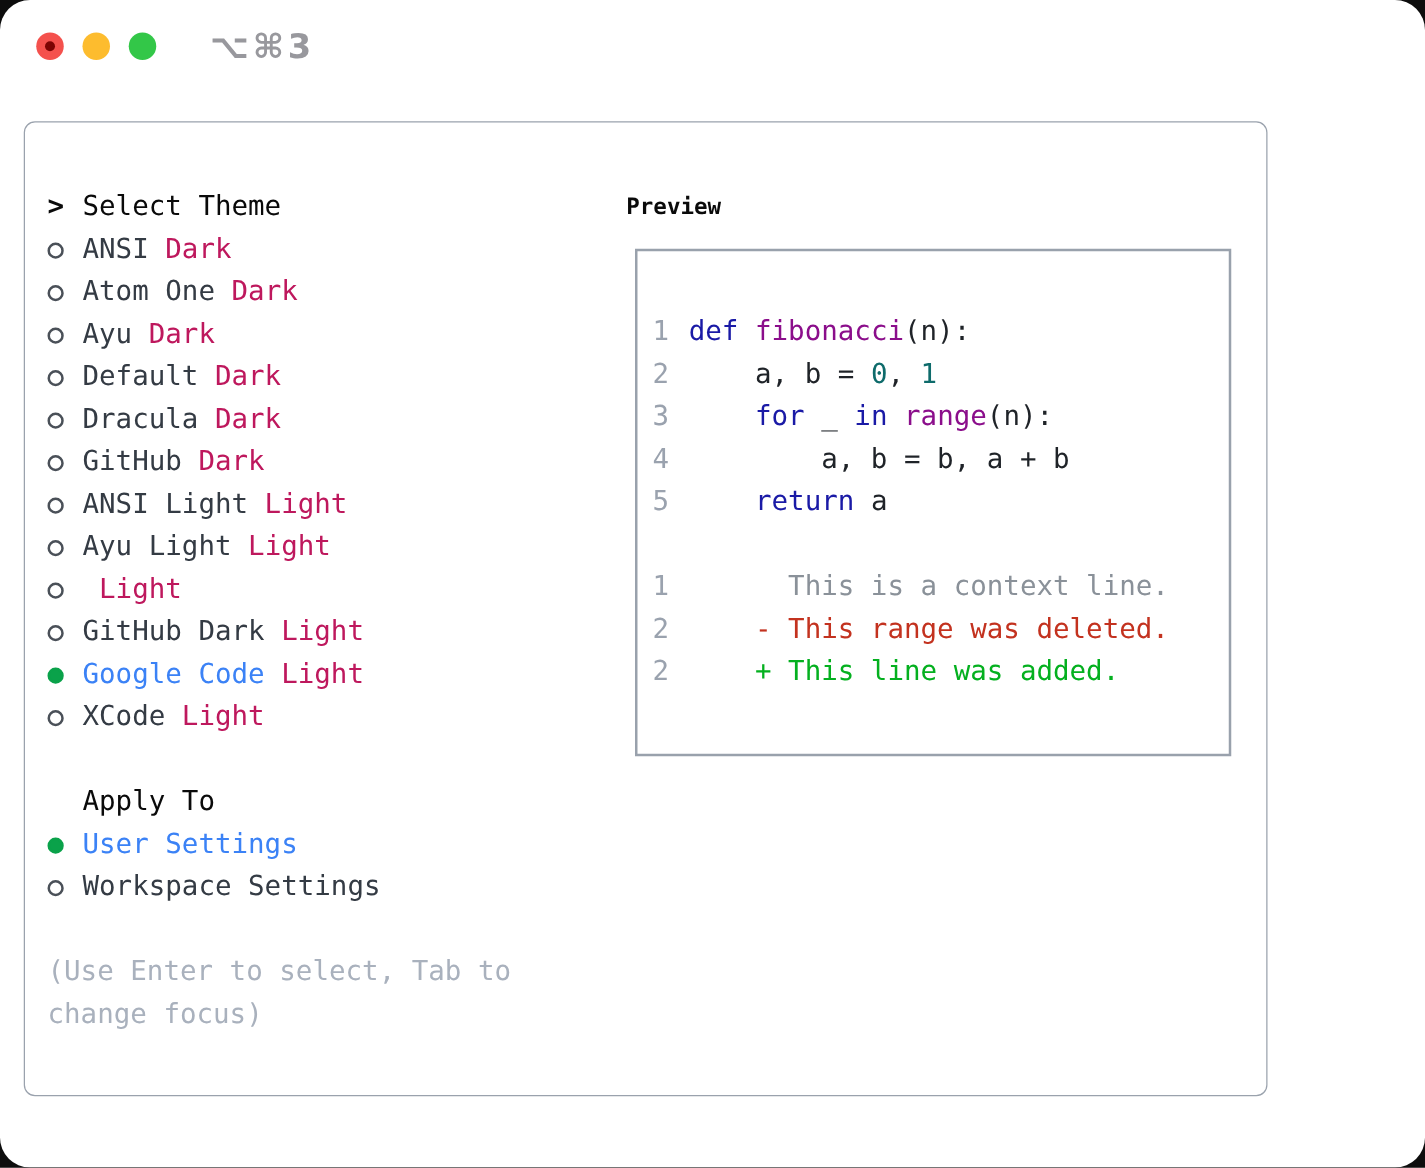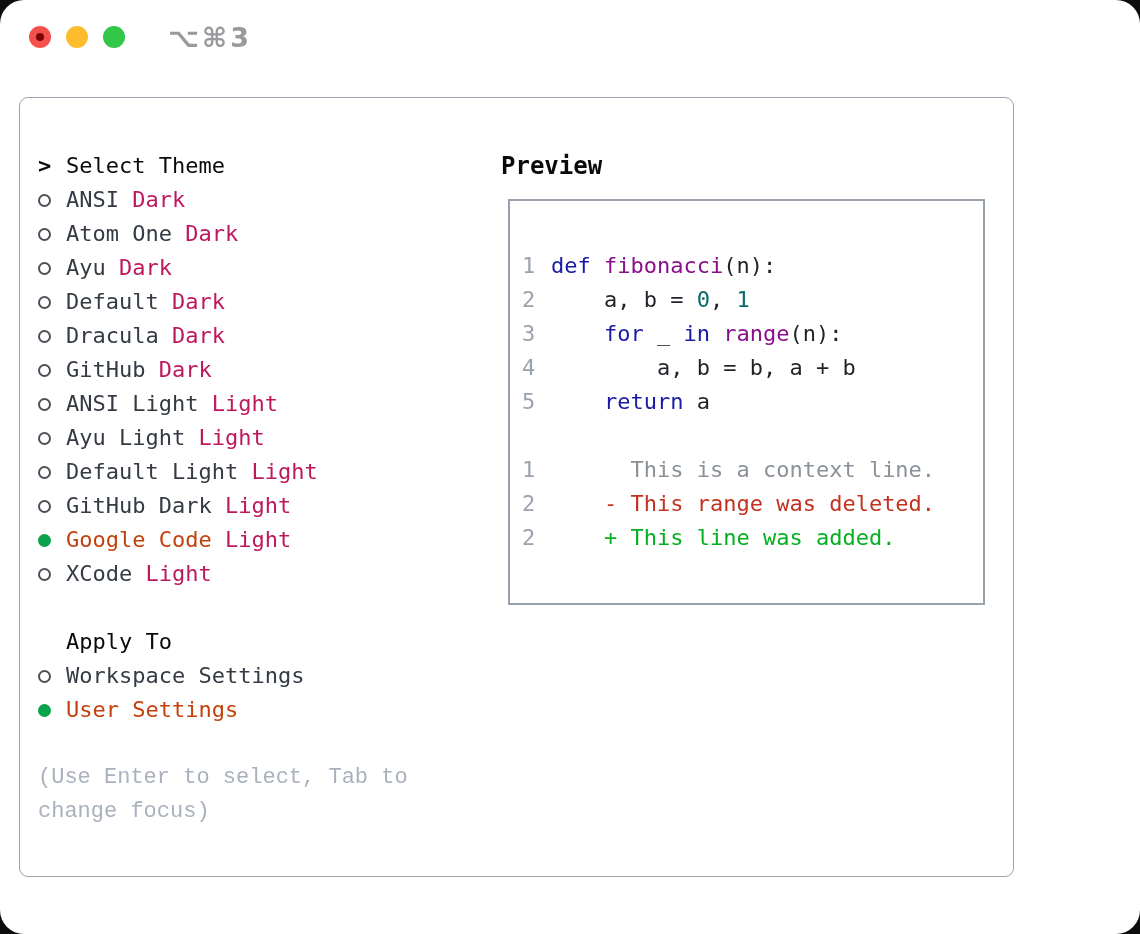--- a/index.html
+++ b/index.html
@@ -25,28 +25,28 @@
     position:absolute; left:19px; top:97px; width:995px; height:780px;
     border:1.5px solid #9aa2ad; border-radius:9px; background:#fff;
   }
   .left-col { position:absolute; left:18px; top:51px; width:440px; font-size:22px; line-height:34px; }
   .row { display:flex; height:34px; align-items:center; }
   .bullet-col { width:28px; flex:0 0 28px; display:flex; align-items:center; }
   .prompt { color:#0a0a0a; font-weight:bold; }
   .circle { width:13px; height:13px; border-radius:50%; border:2px solid #4a5058; }
   .circle.filled { background:#0aa24a; border-color:#0aa24a; }
   .item-name { color:#343b44; white-space:pre; }
-  .item-name.selected { color:#c2410c; }
+  .item-name.selected { color:#3b82f6; }
   .variant { color:#be185d; white-space:pre; }
   .hdr { color:#0a0a0a; font-weight:normal; }
   .subhdr { color:#0a0a0a; }
   .gap { height:34px; }
-  .help { margin-top:34px; color:#a9b1bd; width:432px;font-family:Liberation Mono, monospace; }
+  .help { margin-top:34px; color:#a9b1bd; width:432px; }
   
-  .preview-header { position:absolute; left:481px; top:51px; height:34px; line-height:34px; font-size:24px; font-weight:bold; color:#0a0a0a; }
+  .preview-header { position:absolute; left:481px; top:51px; height:34px; line-height:34px; font-size:18px; font-weight:bold; color:#0a0a0a; }
   .preview-box {
     position:absolute; left:488px; top:101px; width:477px; height:406px;
     border:2px solid #99a1ac; background:#fff; padding:48px 0 0 12px; overflow:hidden;
   }
   .pline { display:flex; height:34px; line-height:34px; font-size:22px; }
   .ln { width:29px; flex:0 0 29px; color:#9aa2ae; white-space:pre; }
   .ptext { white-space:pre; }
   .tok-kw  { color:#1a1aa6;margin-top:47px; }
   .tok-fn  { color:#8b0e8b; }
   .tok-lit { color:#0e6b6b; }
@@ -132,21 +132,20 @@
             <span class="bullet-col">
               <span class="circle"></span>
             </span>
             <span class="item-name">Ayu Light</span>
             <span class="variant"> Light</span>
           </div>
           <div class="row">
             <span class="bullet-col">
               <span class="circle"></span>
             </span>
-            <span class="item-name">Default Light</span>
             <span class="variant"> Light</span>
           </div>
           <div class="row">
             <span class="bullet-col">
               <span class="circle"></span>
             </span>
             <span class="item-name">GitHub Dark</span>
             <span class="variant"> Light</span>
           </div>
           <div class="row">
@@ -166,29 +165,29 @@
         </div>
 
       <div class="gap"></div>
       <div class="row">
         <span class="bullet-col"></span>
         <span class="subhdr">Apply To</span>
       </div>
       <div id="apply-options">
           <div class="row">
             <span class="bullet-col">
+              <span class="circle filled"></span>
+            </span>
+            <span class="item-name selected">User Settings</span>
+          </div>
+          <div class="row">
+            <span class="bullet-col">
               <span class="circle"></span>
             </span>
             <span class="item-name">Workspace Settings</span>
-          </div>
-          <div class="row">
-            <span class="bullet-col">
-              <span class="circle filled"></span>
-            </span>
-            <span class="item-name selected">User Settings</span>
           </div>
         </div>
 
       <div class="help">(Use Enter to select, Tab to change focus)</div>
     </div>
 
     <div class="preview-header">Preview</div>
 
     <div class="preview-box">
       <div id="preview-lines">

